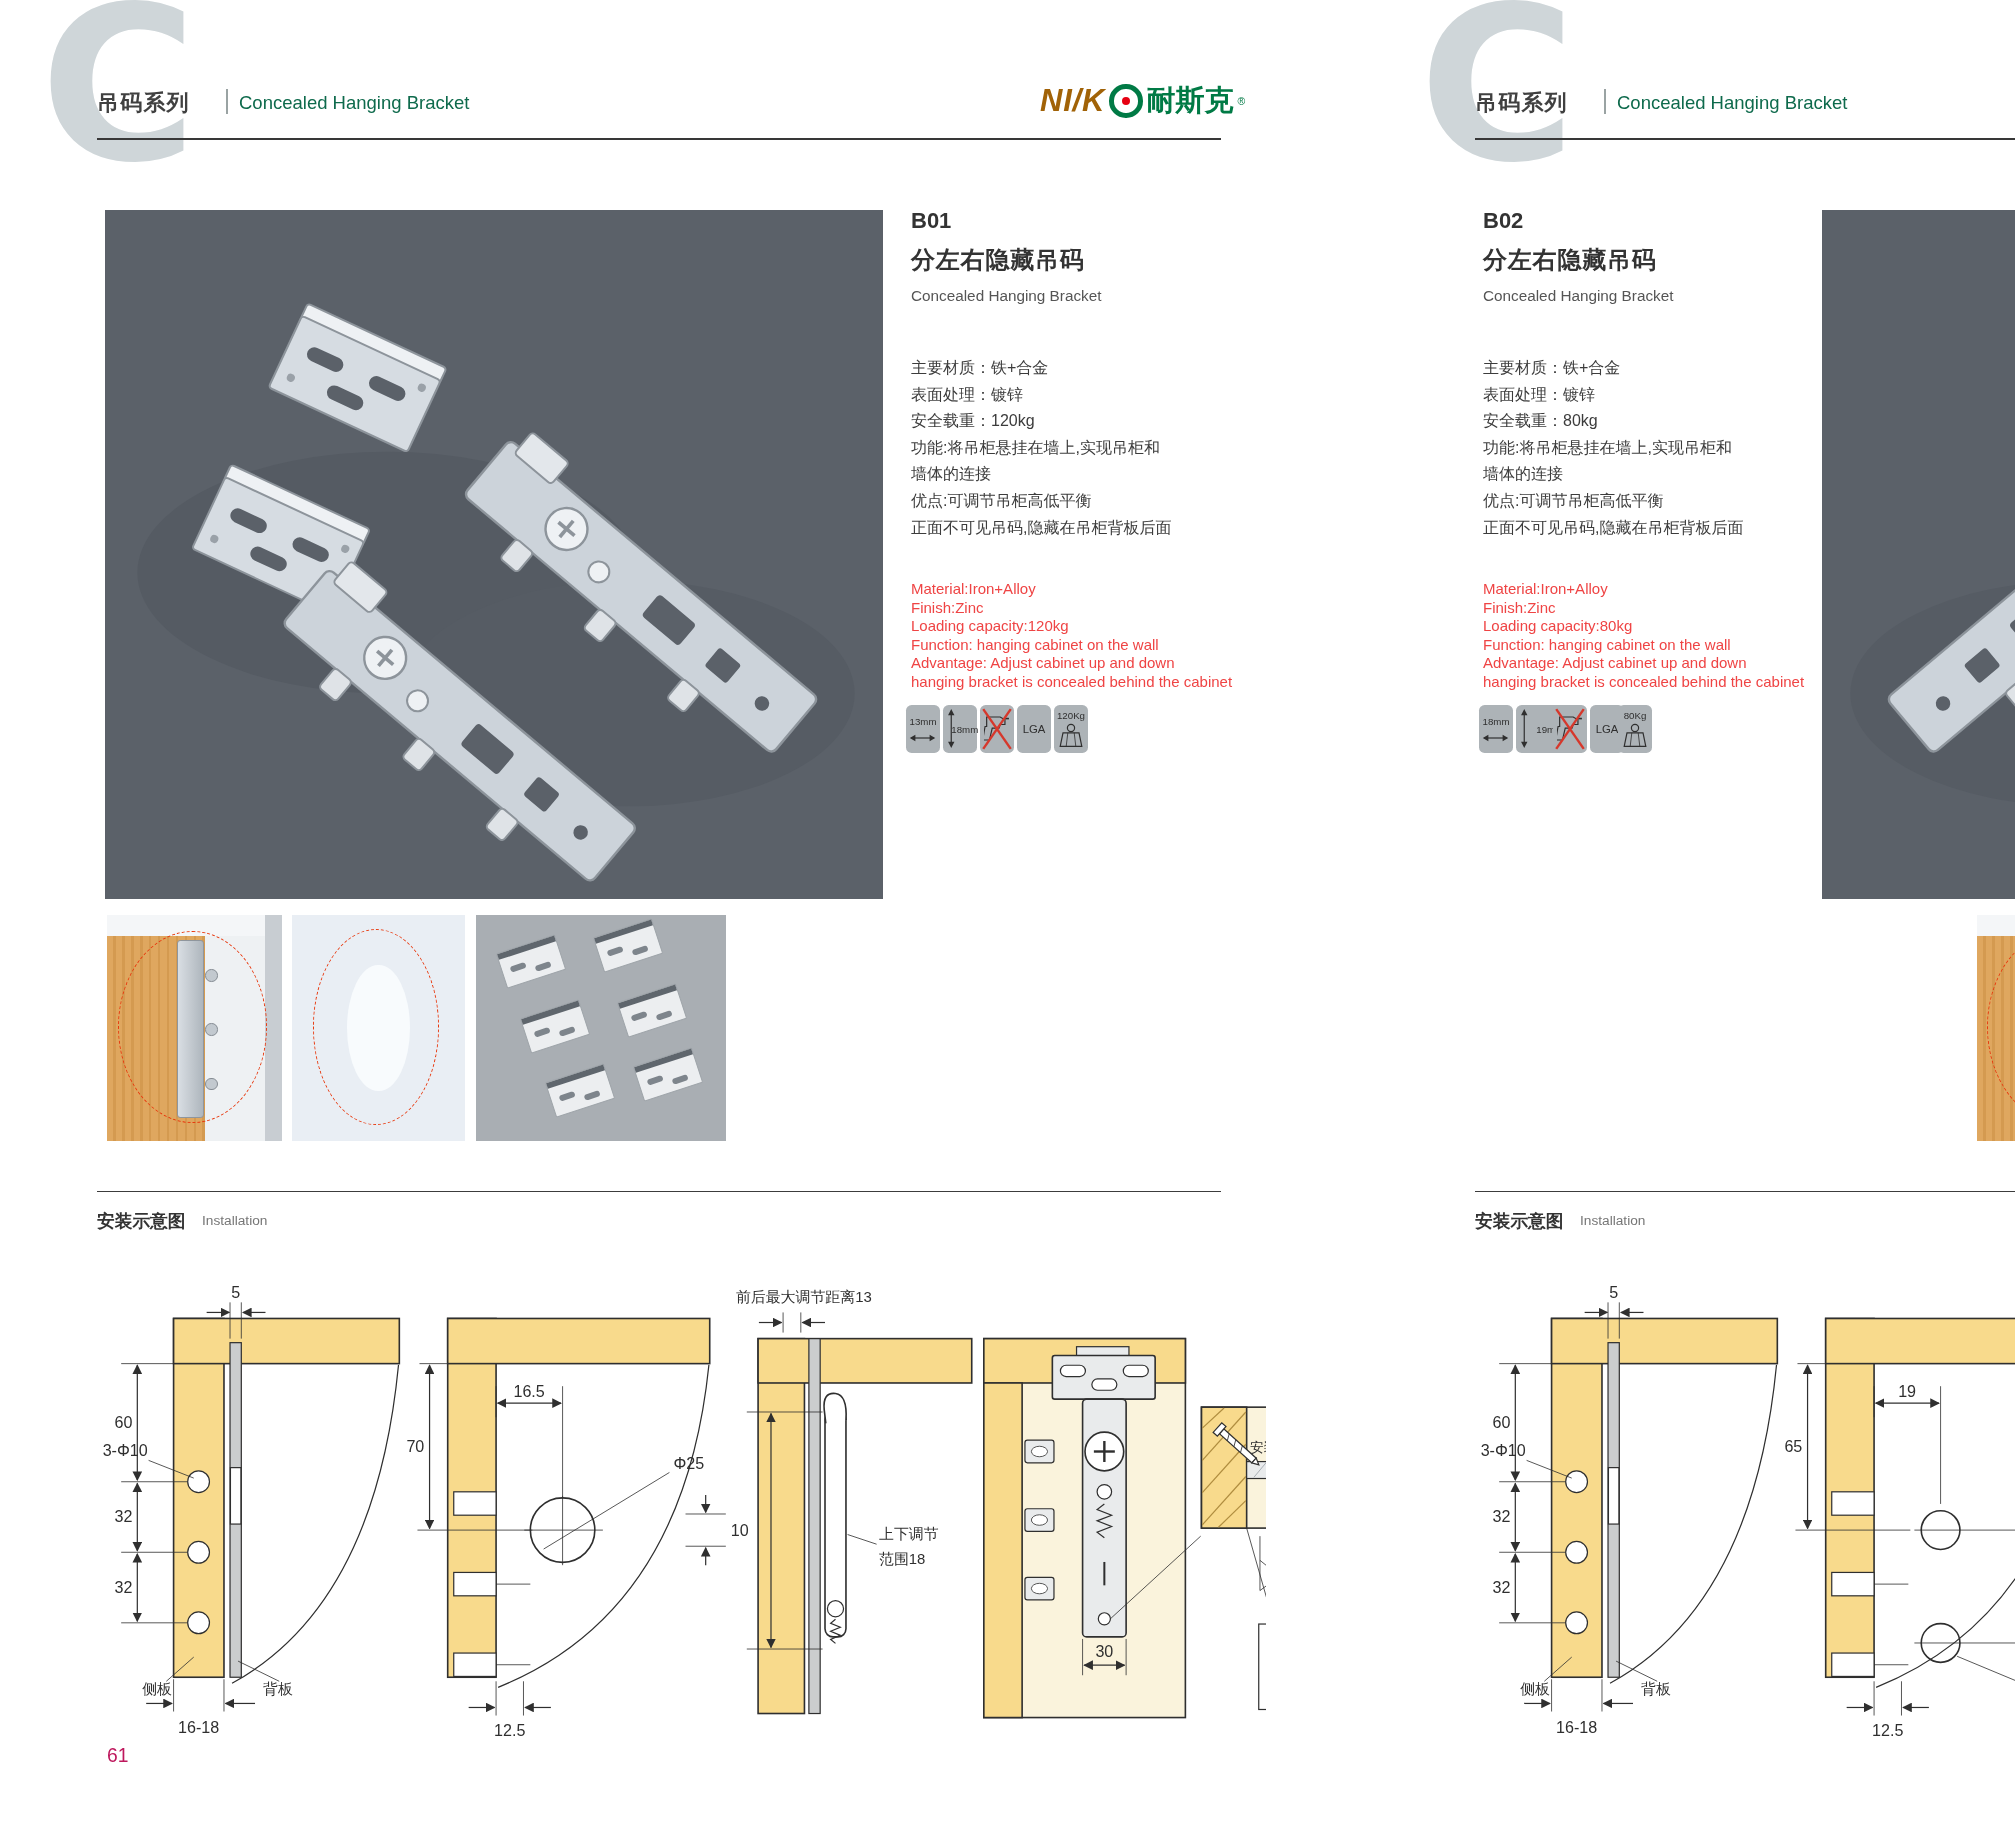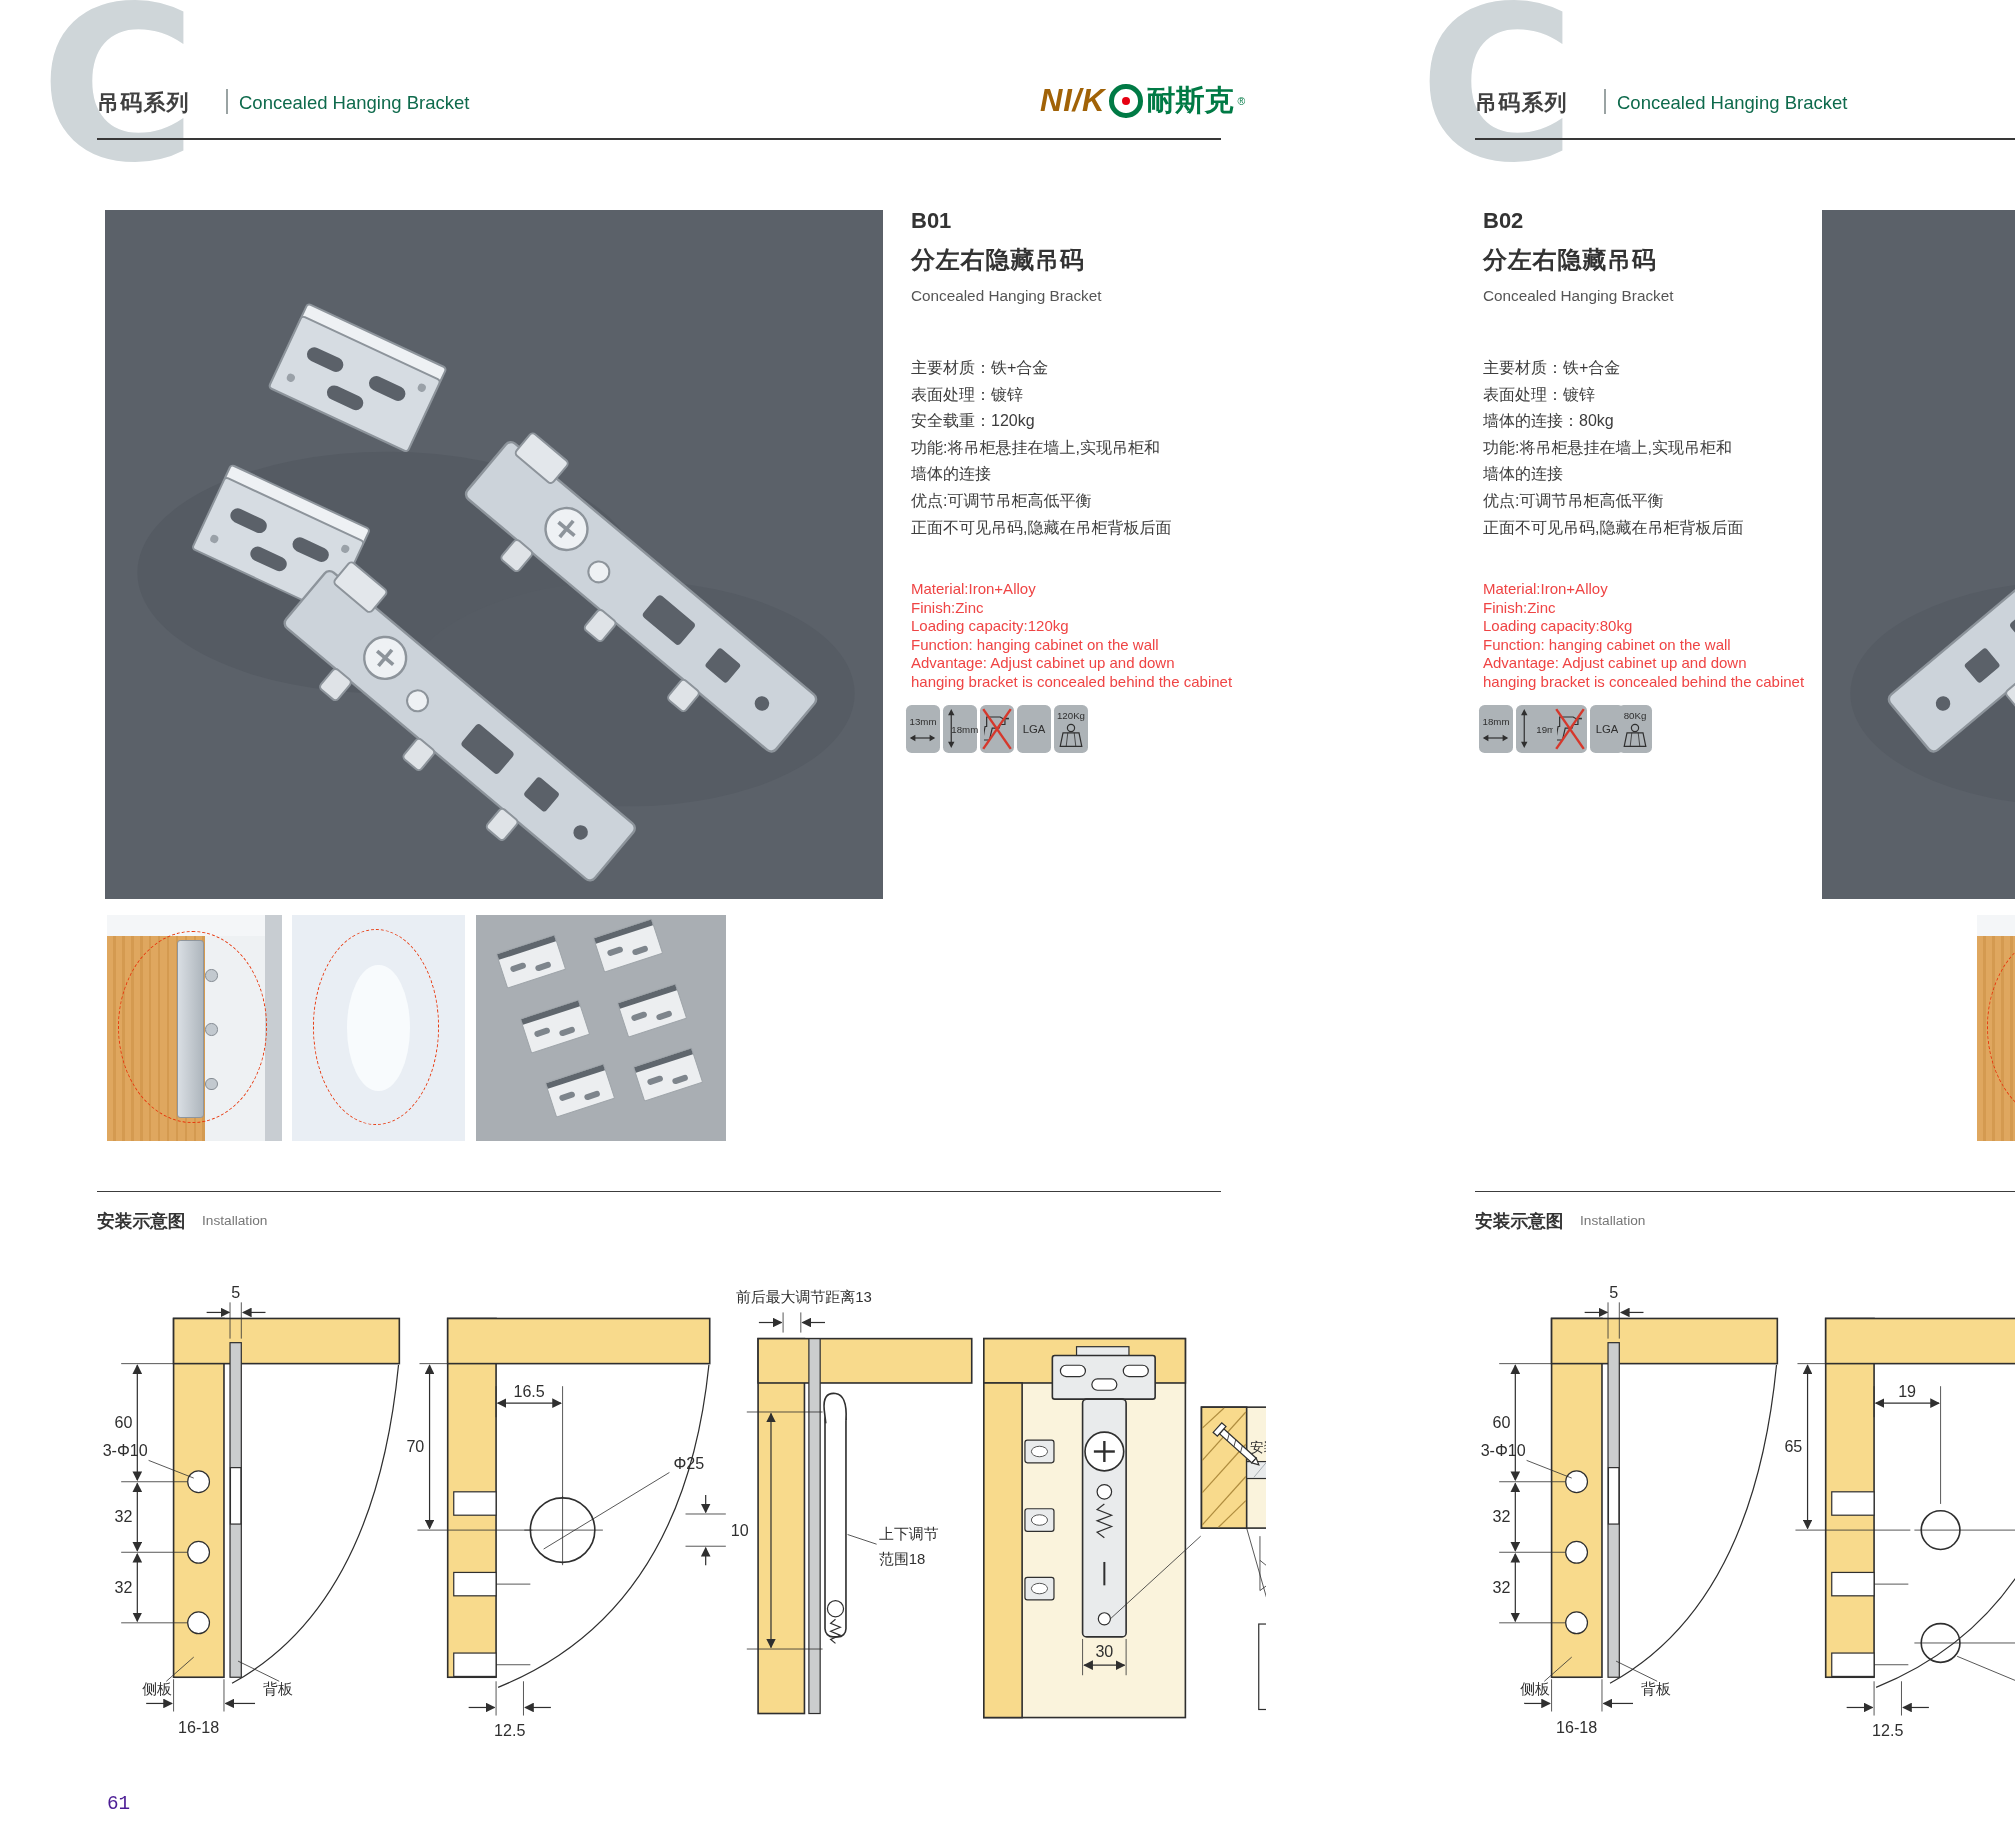--- a/index.html
+++ b/index.html
@@ -49,21 +49,21 @@
   .t2-oval{position:absolute;border-radius:50%;}
   .t3{background:#a9aeb3;}
   .plate{position:absolute;width:60px;height:35px;background:#eceef0;border:1.2px solid #9fa5aa;
          transform:rotate(-18deg);border-radius:1.6px;}
   .plate .slot{position:absolute;width:16px;height:6px;background:#7e858c;border-radius:3.2px;}
   .plate .topband{position:absolute;left:0;top:0;width:100%;height:6.4px;background:#5f666d;}
   
   .install-rule{position:absolute;height:1.2px;background:#3c3c3c;}
   .inst-cn{position:absolute;font-size:17.7px;font-weight:bold;color:#333;}
   .inst-en{position:absolute;font-size:13.7px;color:#767676;}
-  .page-no{position:absolute;font-family:Liberation Mono, monospace;font-size:19.3px;color:#4c1d95;margin-top:48px;}
+  .page-no{position:absolute;font-family:Liberation Sans, sans-serif;font-size:19.3px;color:#be185d;}
   svg text{fill:#2f2f2f;font-family:"Liberation Sans","DejaVu Sans",sans-serif;}
   .dimtxt{font-size:40px;}
   .cjktxt{font-size:37px;}
 </style>
 </head>
 <body>
 
 <div id="sheet">
 
   <div class="page" style="left:0;">
@@ -437,21 +437,21 @@
     <div class="hdr-en" style="left:265px;top:92px;">Concealed Hanging Bracket</div>
 
     <div class="hdr-rule" style="left:123px;top:138px;width:1124px;"></div>
 
     <div class="model" style="left:131px;top:208px;">B02</div>
     <div class="title-cn" style="left:131px;top:244px;">分左右隐藏吊码</div>
     <div class="title-en" style="left:131px;top:287px;">Concealed Hanging Bracket</div>
     <div class="specs-cn" style="left:131px;top:355px;">
       <div>主要材质：铁+合金</div>
       <div>表面处理：镀锌</div>
-      <div>墙体的连接：80kg</div>
+      <div>安全载重：80kg</div>
       <div>功能:将吊柜悬挂在墙上,实现吊柜和</div>
       <div>墙体的连接</div>
       <div>优点:可调节吊柜高低平衡</div>
       <div>正面不可见吊码,隐藏在吊柜背板后面</div>
     </div>
     <div class="specs-en" style="left:131px;top:580px;">
       <div>Material:Iron+Alloy</div>
       <div>Finish:Zinc</div>
       <div>Loading capacity:80kg</div>
       <div>Function: hanging cabinet on the wall</div>

